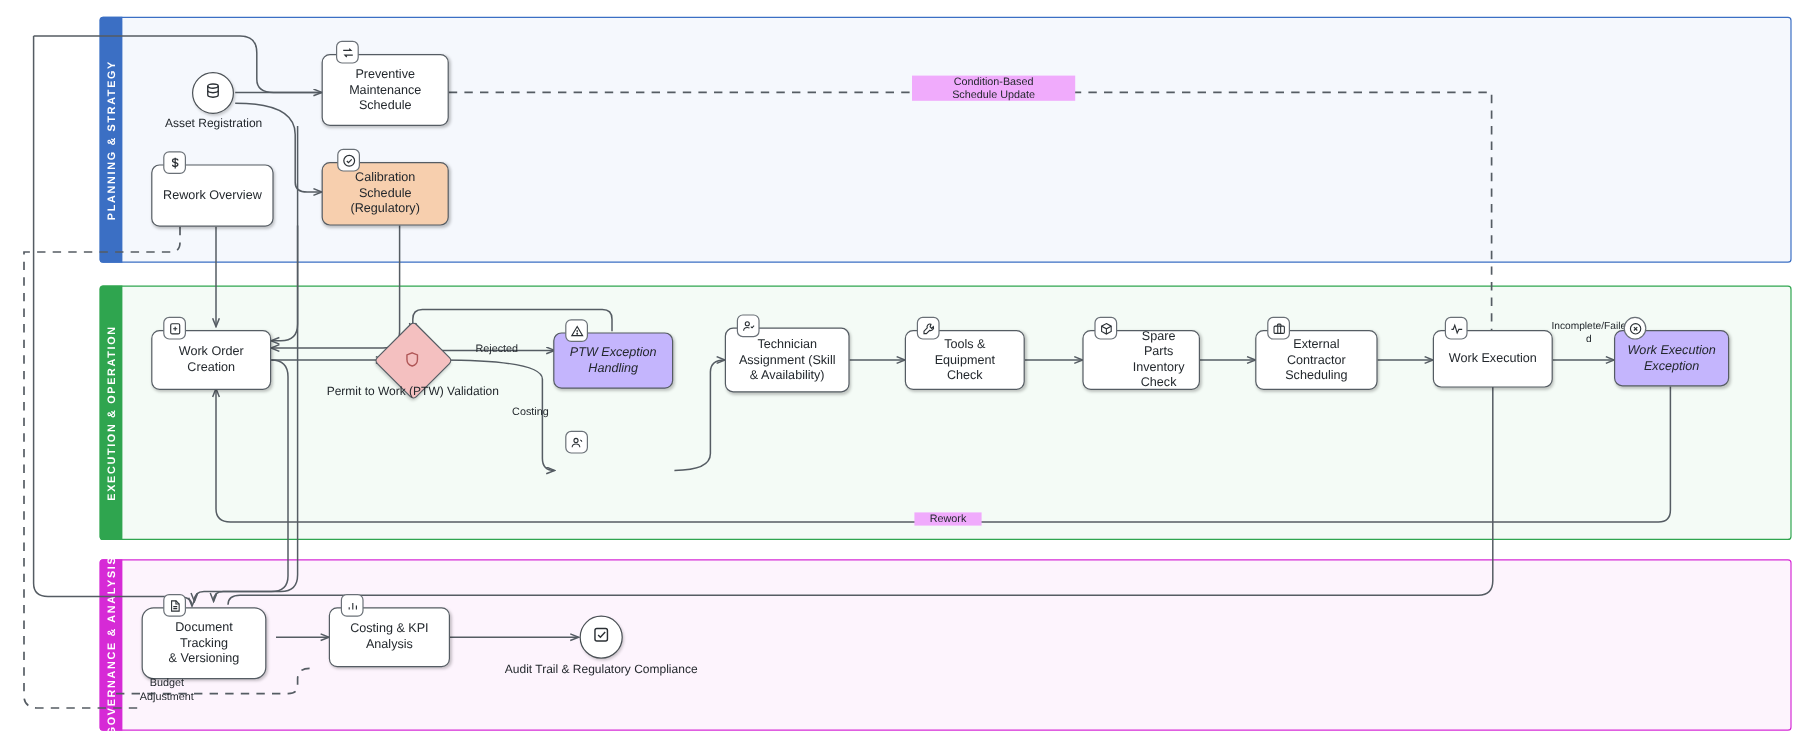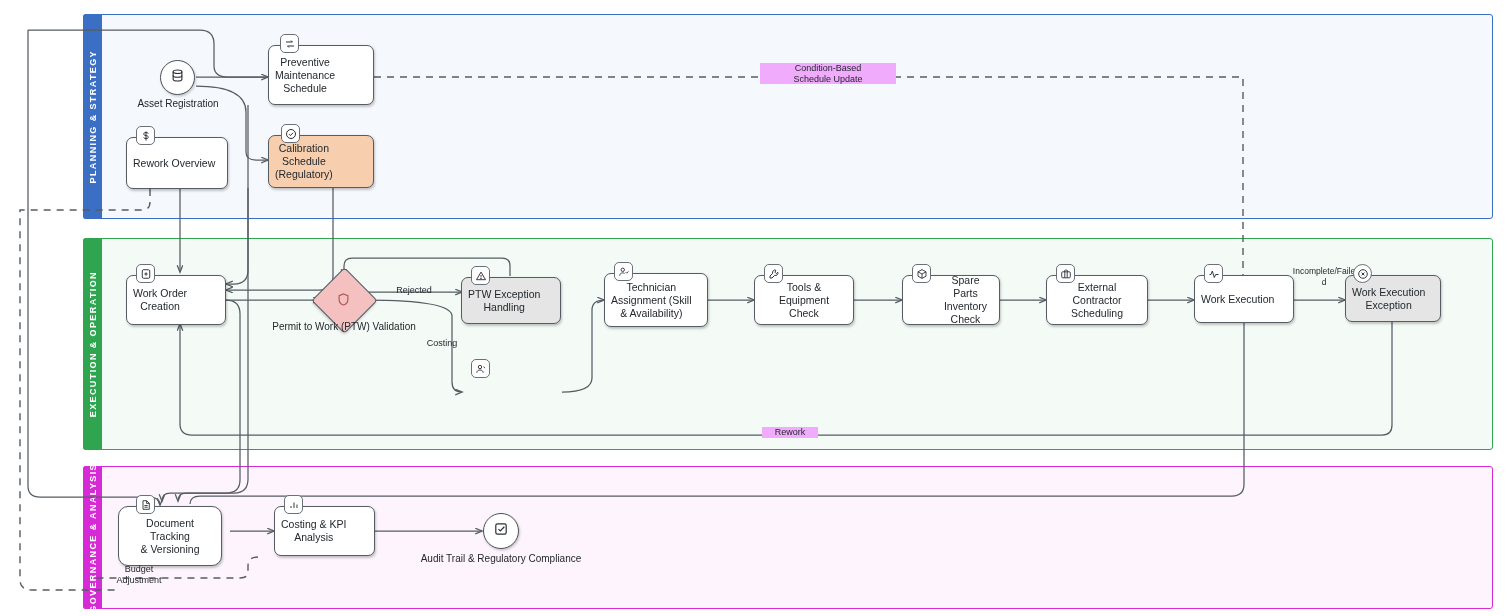--- a/index.html
+++ b/index.html
@@ -9,25 +9,25 @@
   .lane-header{position:absolute;box-sizing:border-box;border-radius:3px 0 0 3px;
     display:flex;align-items:center;justify-content:center;}
   .lane-header span{
     writing-mode:vertical-rl;transform:rotate(180deg);
     color:#ffffff;font-size:9px;font-weight:bold;letter-spacing:1.4px;
     white-space:nowrap;font-family:"Liberation Sans",sans-serif;}
 
   
   .node{position:absolute;box-sizing:border-box;border:1.2px solid #555c63;
     border-radius:7px;background:#ffffff;display:flex;align-items:center;
-    justify-content:flex-start;text-align:center;color:#23282d;
+    justify-content:center;text-align:center;color:#23282d;
     font-size:10.5px;line-height:13px;padding:4px 6px;
     box-shadow:1px 1.5px 2.5px rgba(0,0,0,.22);}
   .node.orange{background:#f7cfae;border-color:#555c63;}
-  .node.red{background:#e5e5e5;border-color:#555c63;}
+  .node.red{background:#c4b5fd;border-color:#555c63;font-style:italic;}
 
   .badge{position:absolute;width:19px;height:19px;box-sizing:border-box;
     border:1.1px solid #6a7077;border-radius:5px;background:#ffffff;
     display:flex;align-items:center;justify-content:center;z-index:6;}
   .badge svg{display:block;}
 
   
   .circ{position:absolute;box-sizing:border-box;border:1.3px solid #4a5055;
     border-radius:50%;background:#ffffff;display:flex;align-items:center;
     justify-content:center;box-shadow:1px 1.5px 2.5px rgba(0,0,0,.2);}

